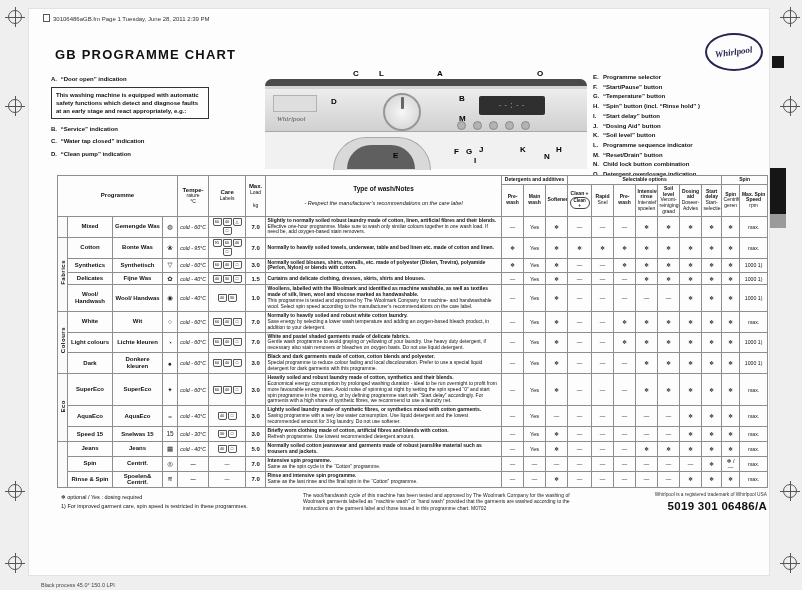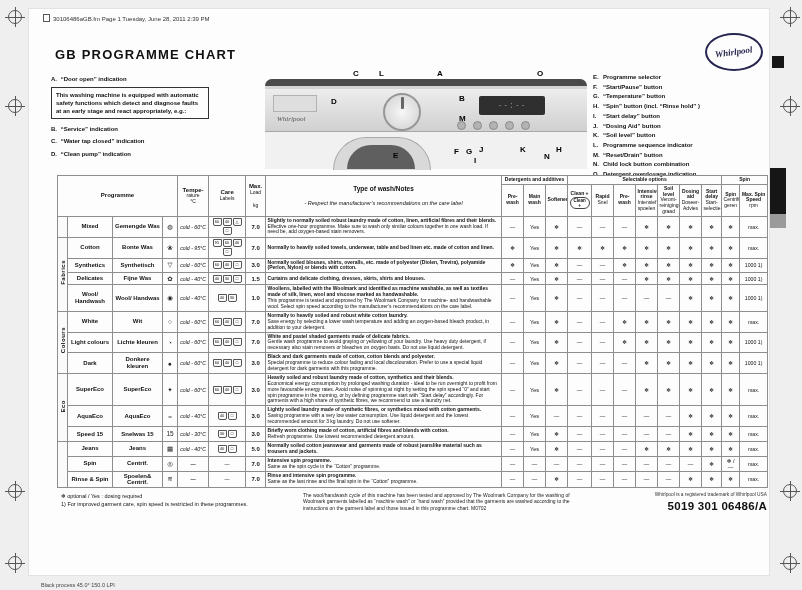--- a/index.html
+++ b/index.html
@@ -60,21 +60,21 @@
   td.c-temp{font-size:5.2px;font-style:italic;text-align:center;}
   td.c-care{text-align:center;font-size:5px;}
   .care-box{display:inline-block;border:1px solid #555;font-size:4px;line-height:6px;min-width:7px;height:6px;margin:0.5px;text-align:center;border-radius:0 0 2px 2px;}
   td.c-load{font-size:6px;text-align:center;font-weight:bold;}
   td.c-notes{font-size:5px;line-height:1.18;text-align:left;}
   td.c-notes .nb{font-weight:bold;display:block;}
   td.c-notes .nr{font-weight:normal;display:block;}
   td.c-sym{font-size:5.5px;text-align:center;}
   td.c-speed{font-size:5.2px;text-align:center;white-space:nowrap;}
   
-  .bottom{display:flex;margin-top:4px;width:710px;align-items:flex-start;gap:33px;}
+  .bottom{display:flex;margin-top:4px;width:710px;align-items:center;gap:33px;}
   .footnotes{width:226px;font-size:5.5px;line-height:1.5;padding-left:4px;}
   .woolmark{width:300px;font-size:5px;line-height:1.3;text-align:justify;padding:0 8px;color:#222;}
   .docblock{width:176px;text-align:right;}
   .trademark{font-size:4.8px;color:#333;margin-bottom:3px;}
   .docnum{font-size:11.5px;font-weight:bold;letter-spacing:.3px;}
 </style>
 </head>
 <body>
 
 <div class="regmark" style="left:8px;top:10px"></div>

